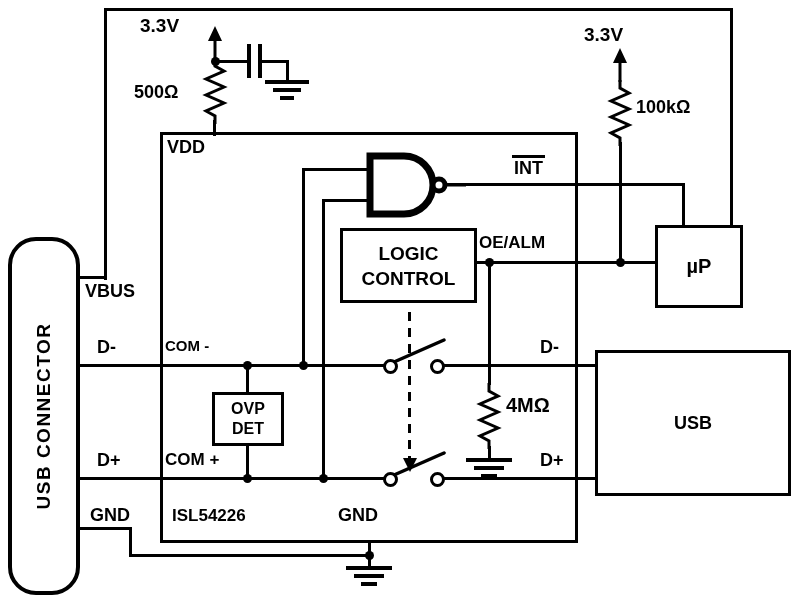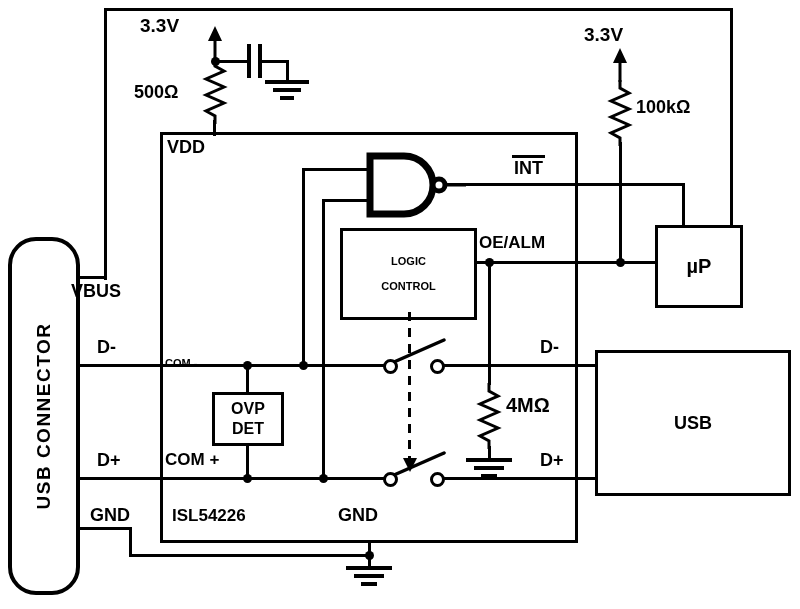--- a/index.html
+++ b/index.html
@@ -19,21 +19,21 @@
   .vcenter{display:flex;align-items:center;justify-content:center;font-weight:bold;}
   .usb-rot{position:absolute;top:50%;left:50%;transform:translate(-50%,-50%) rotate(-90deg);font-weight:bold;font-size:19px;letter-spacing:1.5px;white-space:nowrap;}
 </style>
 </head>
 <body>
 
 <div id="stage">
 
   <div class="outline" style="left:160px;top:132px;width:418px;height:411px;"></div>
 
-  <div class="box vcol" style="left:340px;top:228px;width:137px;height:92px;font-size:11px;line-height:25px;">
+  <div class="box vcol" style="left:340px;top:228px;width:137px;height:75px;font-size:19px;line-height:25px;">
     <span>LOGIC</span>
     <span>CONTROL</span>
   </div>
 
   <div class="box vcol" style="left:212px;top:392px;width:72px;height:54px;font-size:16px;line-height:20px;">
     <span>OVP</span>
     <span>DET</span>
   </div>
 
   <div class="box vcenter" style="left:655px;top:225px;width:88px;height:83px;font-size:20px;">
@@ -155,23 +155,23 @@
   <div class="lbl" style="left:167px;top:137px;font-size:18px;">VDD</div>
 
   <div class="lbl" style="left:584px;top:24px;font-size:19px;">3.3V</div>
   <div class="lbl" style="left:636px;top:97px;font-size:18px;">100kΩ</div>
 
   <div class="lbl" style="left:512px;top:155px;font-size:18px;">
     <span class="overline-text">INT</span>
   </div>
   <div class="lbl" style="left:479px;top:233px;font-size:17px;">OE/ALM</div>
 
-  <div class="lbl" style="left:71px;top:281px;font-size:18px;">VBUS</div>
+  <div class="lbl" style="left:85px;top:281px;font-size:18px;">VBUS</div>
   <div class="lbl" style="left:97px;top:337px;font-size:18px;">D-</div>
-  <div class="lbl" style="left:165px;top:337px;font-size:11px;margin-top:20px;">COM -</div>
+  <div class="lbl" style="left:165px;top:337px;font-size:15px;">COM -</div>
   <div class="lbl" style="left:97px;top:450px;font-size:18px;">D+</div>
   <div class="lbl" style="left:165px;top:450px;font-size:17px;">COM +</div>
   <div class="lbl" style="left:90px;top:505px;font-size:18px;">GND</div>
 
   <div class="lbl" style="left:172px;top:506px;font-size:17px;">ISL54226</div>
   <div class="lbl" style="left:338px;top:505px;font-size:18px;">GND</div>
 
   <div class="lbl" style="left:540px;top:337px;font-size:18px;">D-</div>
   <div class="lbl" style="left:540px;top:450px;font-size:18px;">D+</div>
   <div class="lbl" style="left:506px;top:394px;font-size:20px;">4MΩ</div>

